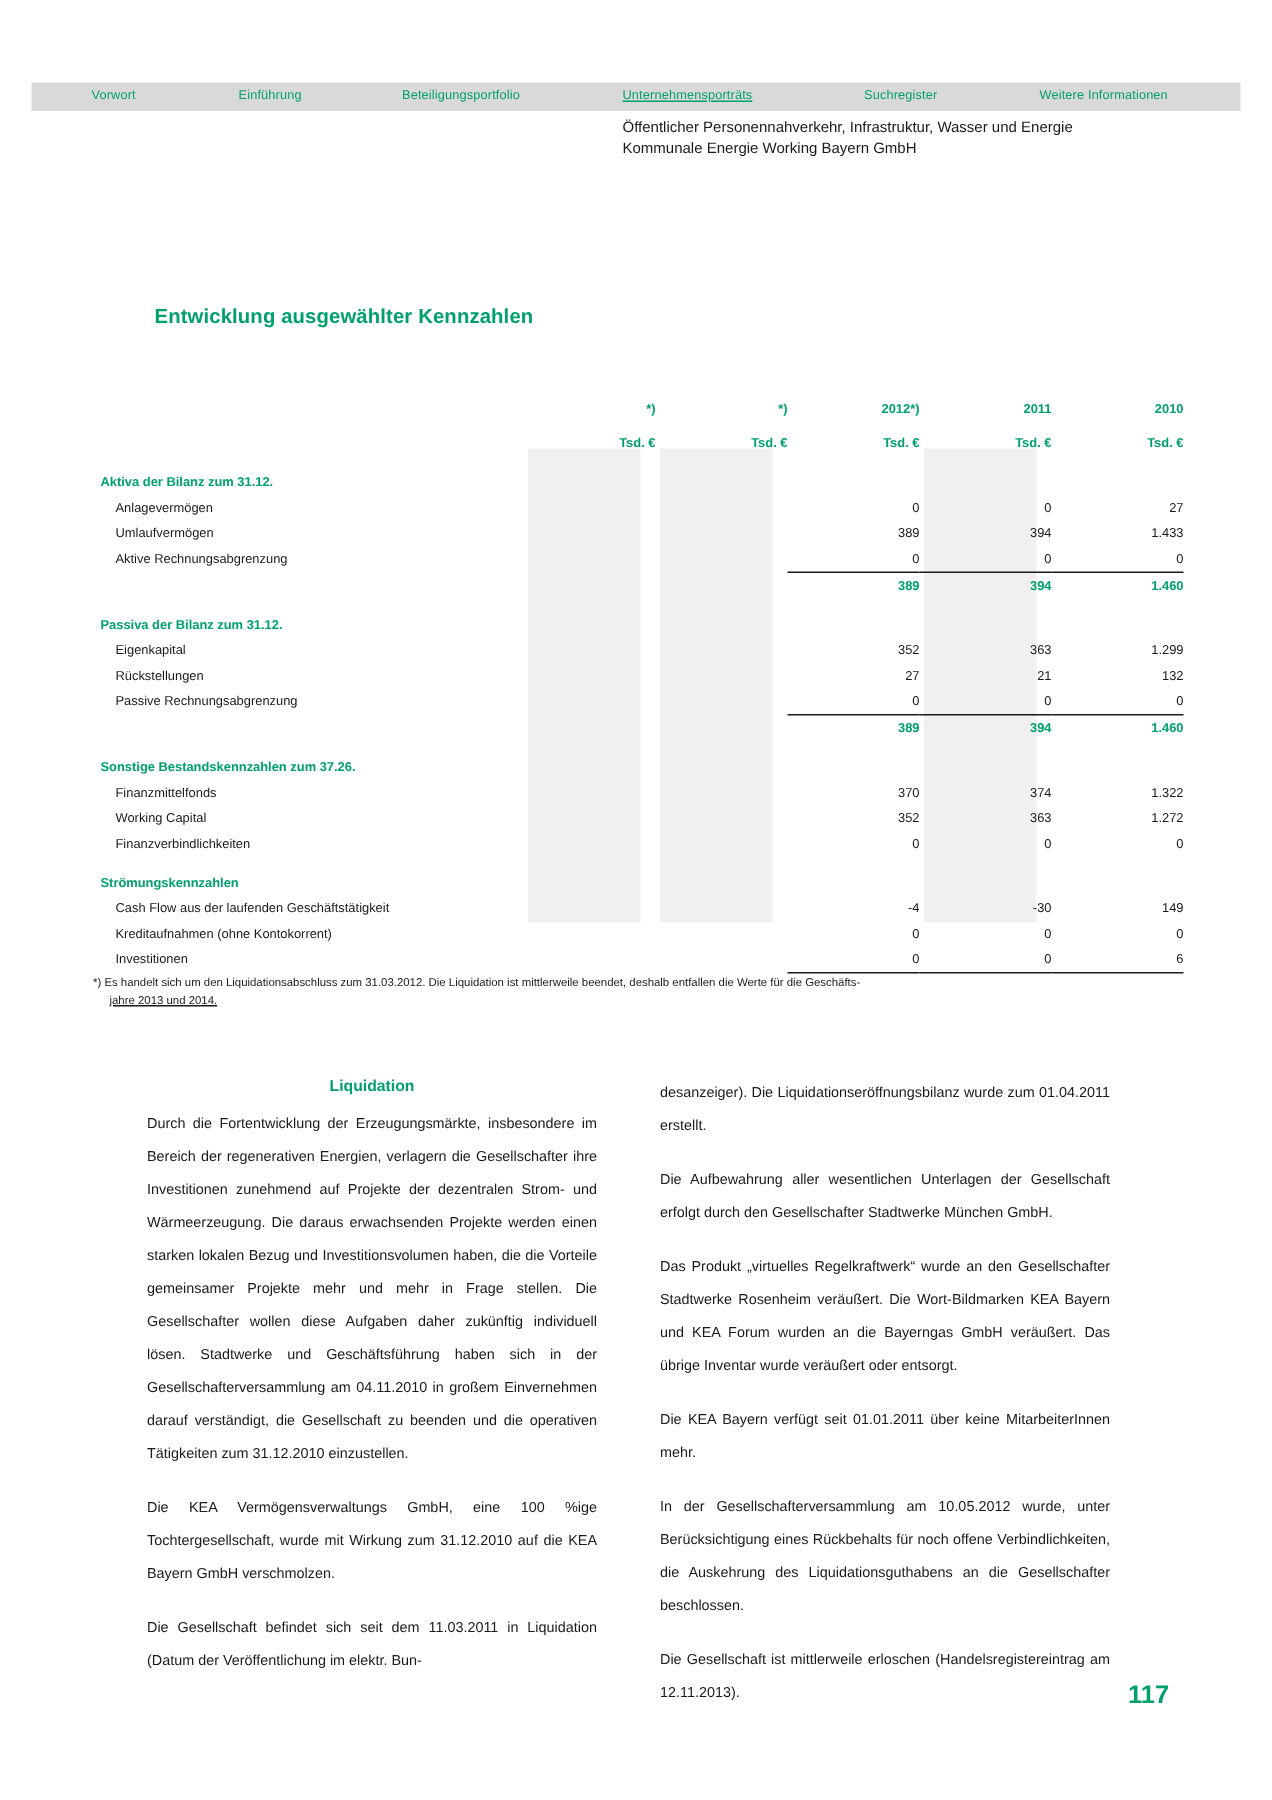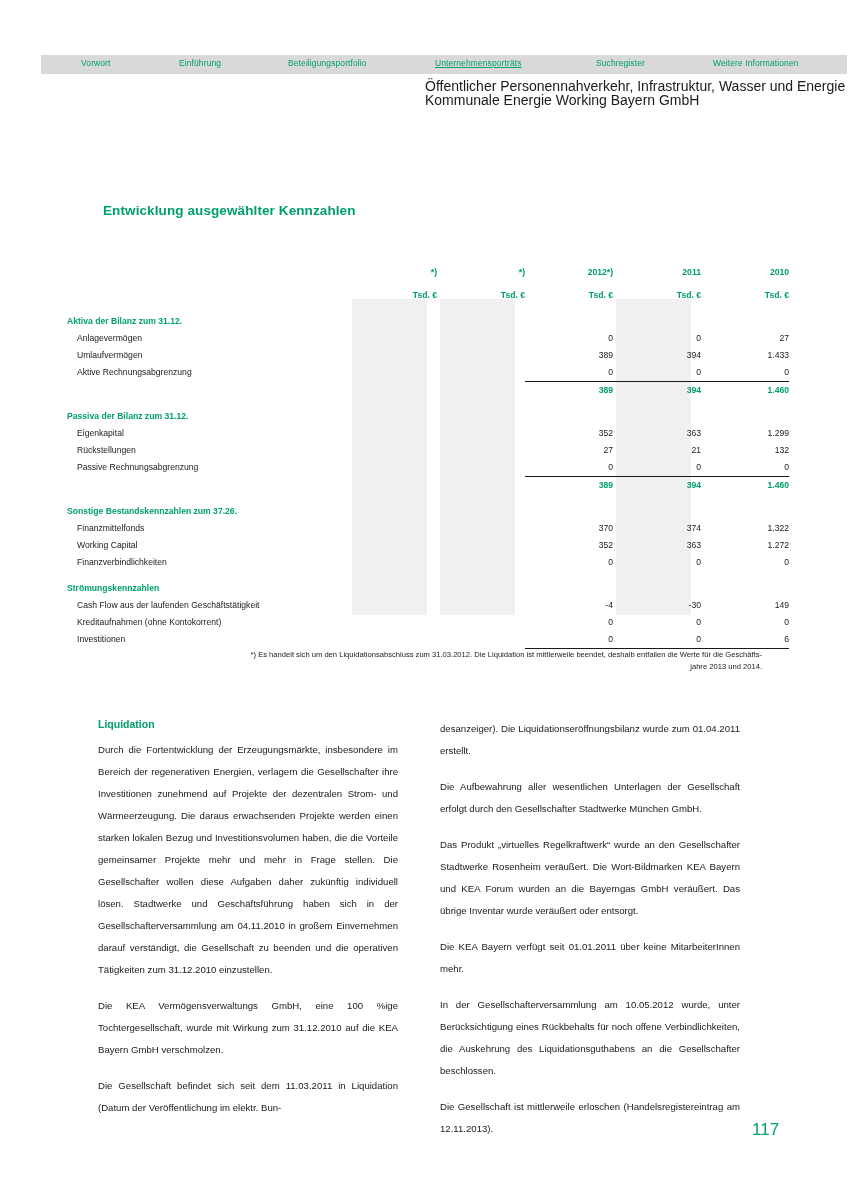--- a/index.html
+++ b/index.html
@@ -23,43 +23,42 @@
   }
 
   
   .navbar {
     position: absolute;
     left: 21px;
     top: 55px;
     width: 806px;
     height: 19px;
     background: #d9d9d9;
-    margin-left: 20px;
   }
   .nav-item {
     position: absolute;
     top: 3px;
     font-size: 8.5px;
     color: #00a06d;
     white-space: nowrap;
     letter-spacing: 0.1px;
   }
   .nav-1 { left: 40px; }
   .nav-2 { left: 138px; text-align: center; }
   .nav-3 { left: 247px; }
   .nav-4 { left: 394px; text-decoration: underline; }
   .nav-5 { left: 555px; }
   .nav-6 { left: 672px; }
 
   
   .header-lines {
     position: absolute;
-    left: 425px;
+    left: 415px;
     top: 79px;
-    font-size: 14px;
+    font-size: 10px;
     color: #1a1a1a;
     line-height: 14px;
   }
 
   
   .section-title {
     position: absolute;
     left: 59px;
     top: 203px;
     font-size: 13.5px;
@@ -144,65 +143,65 @@
 
   
   .footnote {
     position: absolute;
     left: 62px;
     top: 649px;
     width: 700px;
     font-size: 7.6px;
     line-height: 11.5px;
     color: #1a1a1a;
-    text-align: right;
   }
   .footnote .fn-ind {
     display: block;
     padding-left: 11px;
     text-indent: -11px;
   }
-  .footnote .fn-line2 { padding-left: 11px; display: block; }
+  .footnote .fn-line2 { padding-left: 11px; display: block; text-decoration: underline; }
 
   
   .col-left {
     position: absolute;
     left: 98px;
     top: 718px;
     width: 300px;
   }
   .col-right {
     position: absolute;
     left: 440px;
     top: 718px;
     width: 300px;
   }
   .sub-title {
     font-size: 10.5px;
     font-weight: bold;
     color: #00a06d;
     margin: 0 0 9px 0;
+    text-align: center;
   }
   p.body {
     margin: 0 0 14px 0;
     font-size: 9.6px;
     line-height: 22px;
     text-align: justify;
     color: #1a1a1a;
     hyphens: manual;
   }
   p.body:last-child { margin-bottom: 0; }
 
   
   .page-number {
     position: absolute;
     left: 752px;
     top: 1120px;
     font-size: 17px;
-    font-weight: normal;
+    font-weight: bold;
     color: #00a06d;
   }
 </style>
 </head>
 <body>
 
 <div class="page">
 
   <div class="navbar">
     <span class="nav-item nav-1">Vorwort</span>

